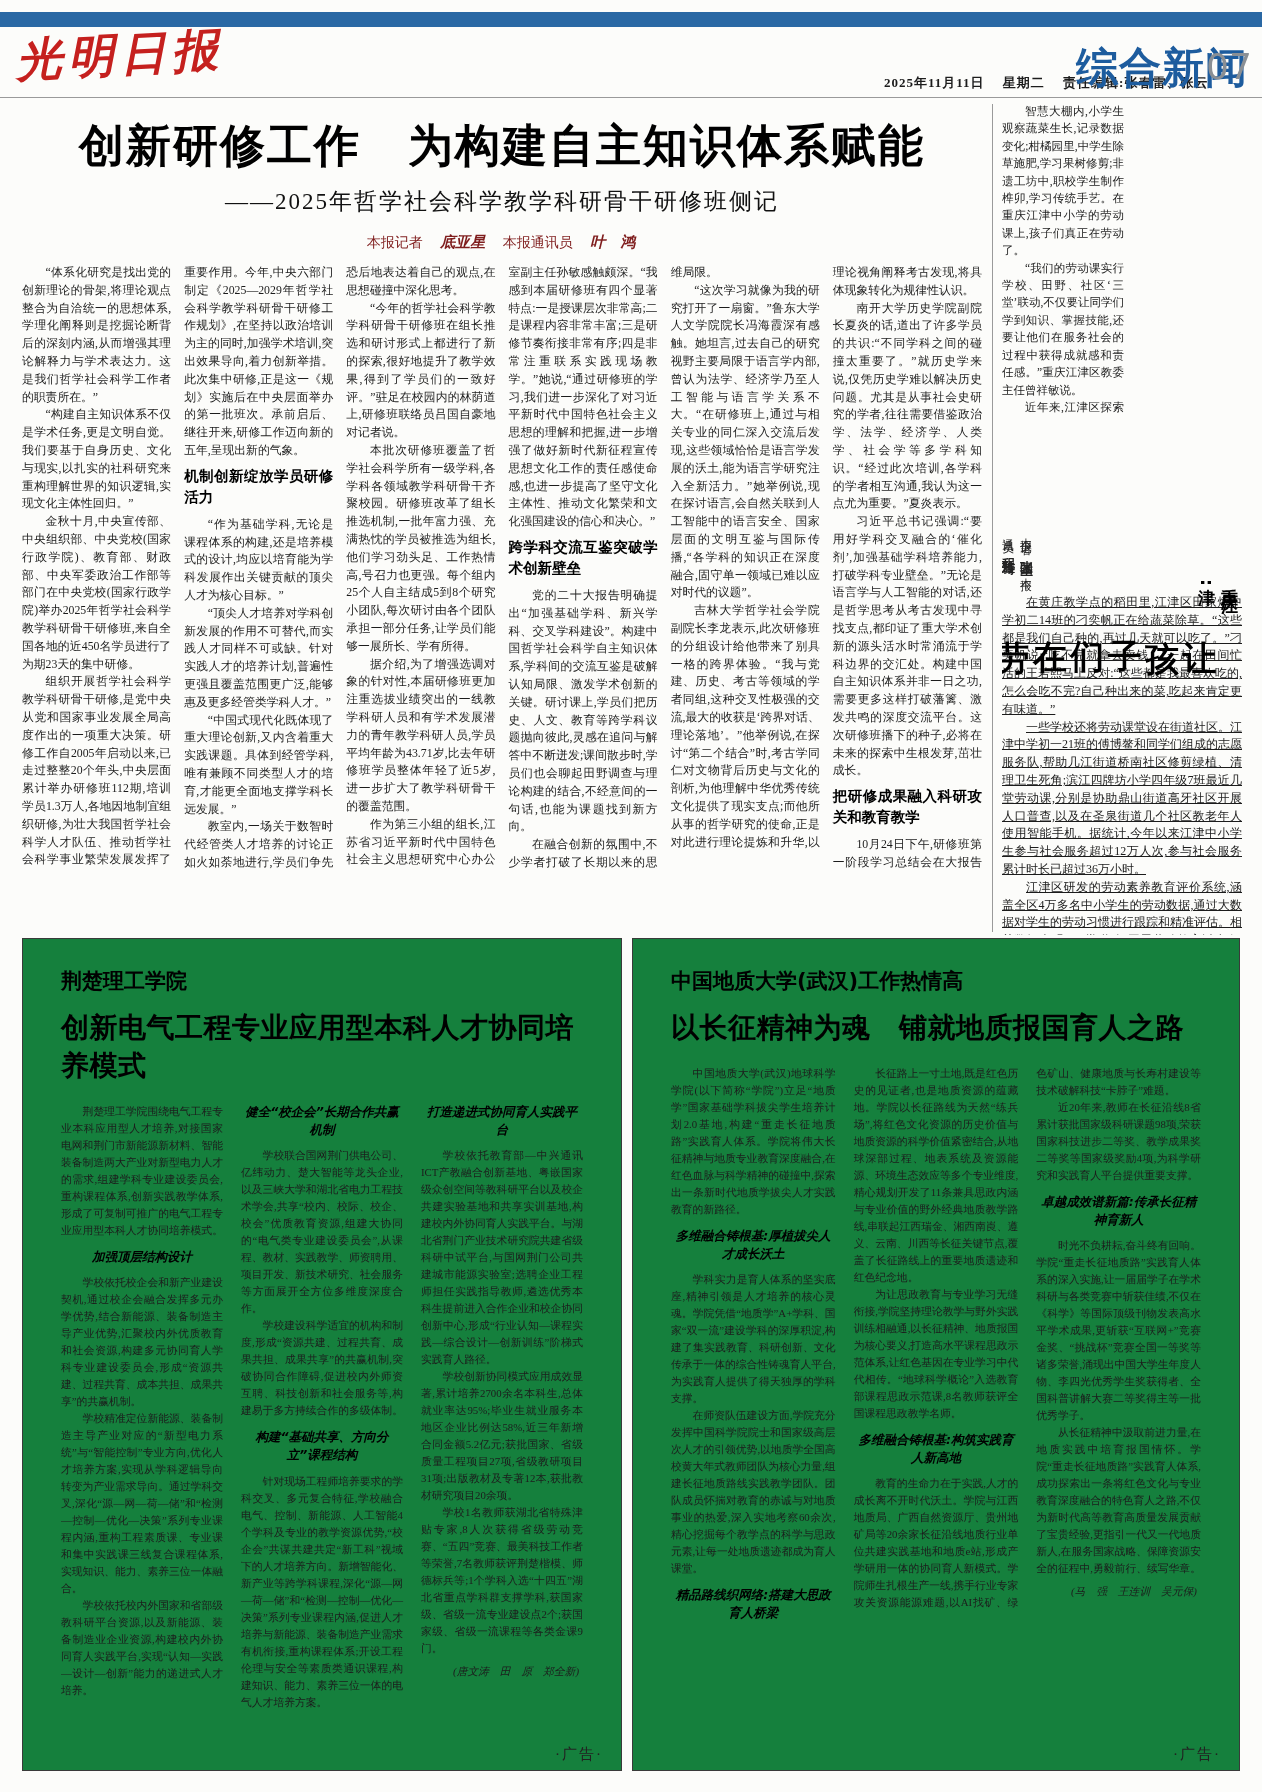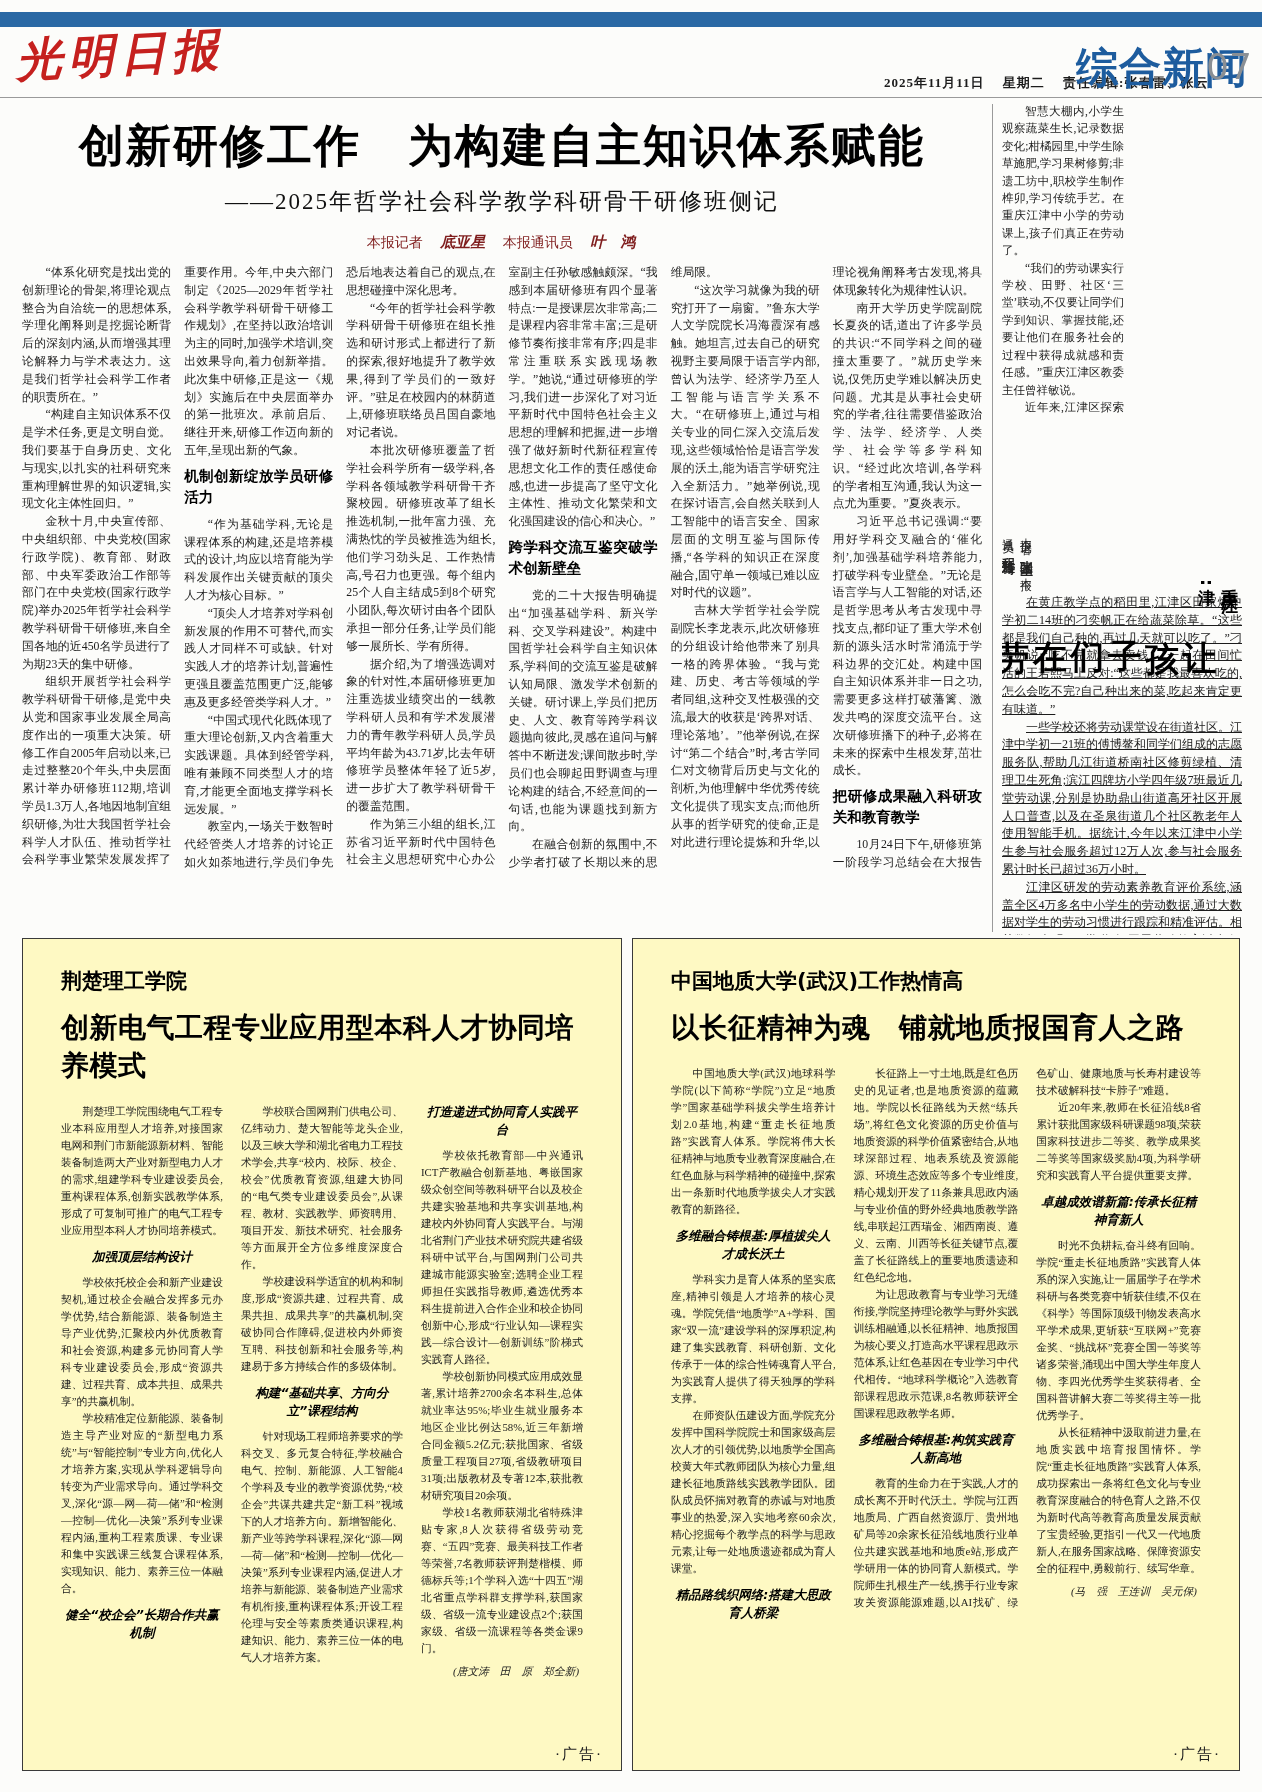--- a/index.html
+++ b/index.html
@@ -40,21 +40,21 @@
              letter-spacing:2px;padding-top:116px;color:#222;}
   .ra-byline .name{font-weight:bold;font-size:13px;margin:8px 0;}
   .ra-head-wrap{flex:1;position:relative;}
   .ra-kicker{writing-mode:vertical-rl;position:absolute;right:0;top:2px;font-family:"DejaVu Sans",sans-serif;
              font-weight:bold;font-size:17px;letter-spacing:4px;color:#000;}
   .ra-headline{writing-mode:vertical-rl;position:absolute;right:24px;top:40px;
                font-family:"DejaVu Sans",sans-serif;font-weight:900;font-size:34px;
                letter-spacing:1px;line-height:1.1;color:#000;}
   .ra-bottom{margin-top:21px;font-size:12px;line-height:17.8px;text-align:justify;text-decoration:underline;}
   
-  .box{position:absolute;top:938px;height:833px;border:1px solid #3a3a3a;background:#fef9c3;box-sizing:border-box;}
+  .box{position:absolute;top:938px;height:833px;border:1px solid #3a3a3a;background:#15803d;box-sizing:border-box;}
   .box-left{left:22px;width:600px;}
   .box-right{left:632px;width:608px;}
   .box-inner{padding:24px 38px 26px;height:100%;box-sizing:border-box;display:flex;flex-direction:column;position:relative;}
   .box-kicker{font-family:"DejaVu Sans",sans-serif;font-weight:bold;font-size:21px;margin:4px 0 12px;color:#000;}
   .box-headline{font-family:"DejaVu Sans",sans-serif;font-weight:900;font-size:28px;
                 letter-spacing:0.5px;margin:2px 0 18px;color:#000;}
   .box-body{column-count:3;column-gap:18px;flex:1;overflow:hidden;
             font-size:10.8px;line-height:17px;text-align:justify;}
   .box-body .sub{font-size:12.5px;text-align:center;margin:9px 0 8px;font-style:italic;}
   .ad-label{position:absolute;right:18px;bottom:6px;font-size:15px;color:#222;letter-spacing:2px;margin-top:36px;}
@@ -139,20 +139,21 @@
 
   <div class="box box-left">
     <div class="box-inner">
       <div class="box-kicker">荆楚理工学院</div>
       <div class="box-headline">创新电气工程专业应用型本科人才协同培养模式</div>
       <div class="box-body">
           <p class="para">荆楚理工学院围绕电气工程专业本科应用型人才培养,对接国家电网和荆门市新能源新材料、智能装备制造两大产业对新型电力人才的需求,组建学科专业建设委员会,重构课程体系,创新实践教学体系,形成了可复制可推广的电气工程专业应用型本科人才协同培养模式。</p>
           <h3 class="sub">加强顶层结构设计</h3>
           <p class="para">学校依托校企会和新产业建设契机,通过校企会融合发挥多元办学优势,结合新能源、装备制造主导产业优势,汇聚校内外优质教育和社会资源,构建多元协同育人学科专业建设委员会,形成“资源共建、过程共育、成本共担、成果共享”的共赢机制。</p>
           <p class="para">学校精准定位新能源、装备制造主导产业对应的“新型电力系统”与“智能控制”专业方向,优化人才培养方案,实现从学科逻辑导向转变为产业需求导向。通过学科交叉,深化“源—网—荷—储”和“检测—控制—优化—决策”系列专业课程内涵,重构工程素质课、专业课和集中实践课三线复合课程体系,实现知识、能力、素养三位一体融合。</p>
+          <p class="para">学校依托校内外国家和省部级教科研平台资源,以及新能源、装备制造业企业资源,构建校内外协同育人实践平台,实现“认知—实践—设计—创新”能力的递进式人才培养。</p>
           <h3 class="sub">健全“校企会”长期合作共赢机制</h3>
           <p class="para">学校联合国网荆门供电公司、亿纬动力、楚大智能等龙头企业,以及三峡大学和湖北省电力工程技术学会,共享“校内、校际、校企、校会”优质教育资源,组建大协同的“电气类专业建设委员会”,从课程、教材、实践教学、师资聘用、项目开发、新技术研究、社会服务等方面展开全方位多维度深度合作。</p>
           <p class="para">学校建设科学适宜的机构和制度,形成“资源共建、过程共育、成果共担、成果共享”的共赢机制,突破协同合作障碍,促进校内外师资互聘、科技创新和社会服务等,构建易于多方持续合作的多级体制。</p>
           <h3 class="sub">构建“基础共享、方向分立”课程结构</h3>
           <p class="para">针对现场工程师培养要求的学科交叉、多元复合特征,学校融合电气、控制、新能源、人工智能4个学科及专业的教学资源优势,“校企会”共谋共建共定“新工科”视域下的人才培养方向。新增智能化、新产业等跨学科课程,深化“源—网—荷—储”和“检测—控制—优化—决策”系列专业课程内涵,促进人才培养与新能源、装备制造产业需求有机衔接,重构课程体系;开设工程伦理与安全等素质类通识课程,构建知识、能力、素养三位一体的电气人才培养方案。</p>
           <h3 class="sub">打造递进式协同育人实践平台</h3>
           <p class="para">学校依托教育部—中兴通讯ICT产教融合创新基地、粤嵌国家级众创空间等教科研平台以及校企共建实验基地和共享实训基地,构建校内外协同育人实践平台。与湖北省荆门产业技术研究院共建省级科研中试平台,与国网荆门公司共建城市能源实验室;选聘企业工程师担任实践指导教师,遴选优秀本科生提前进入合作企业和校企协同创新中心,形成“行业认知—课程实践—综合设计—创新训练”阶梯式实践育人路径。</p>
           <p class="para">学校创新协同模式应用成效显著,累计培养2700余名本科生,总体就业率达95%;毕业生就业服务本地区企业比例达58%,近三年新增合同金额5.2亿元;获批国家、省级质量工程项目27项,省级教研项目31项;出版教材及专著12本,获批教材研究项目20余项。</p>
           <p class="para">学校1名教师获湖北省特殊津贴专家,8人次获得省级劳动竞赛、“五四”竞赛、最美科技工作者等荣誉,7名教师获评荆楚楷模、师德标兵等;1个学科入选“十四五”湖北省重点学科群支撑学科,获国家级、省级一流专业建设点2个;获国家级、省级一流课程等各类金课9门。</p>
           <p class="para credit">(唐文涛　田　原　郑全新)</p>

